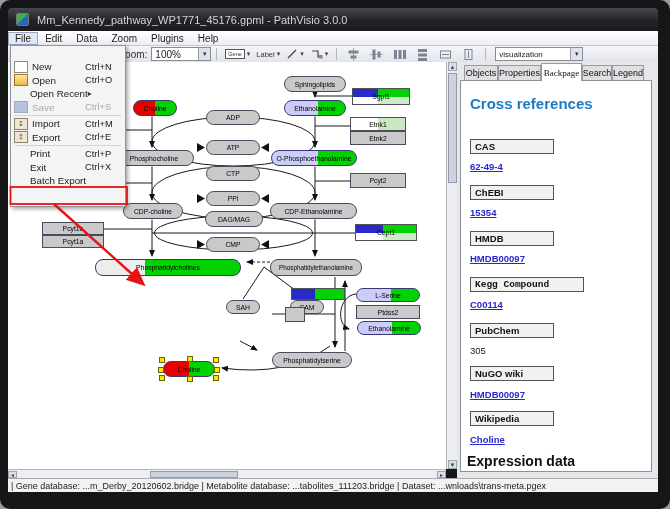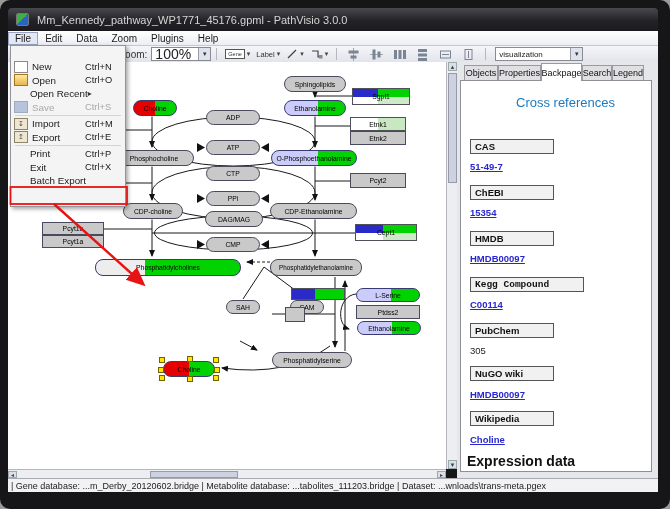--- a/index.html
+++ b/index.html
@@ -10,41 +10,41 @@
   .titlebar .appicon{width:11px;height:11px;margin-left:8px;background:linear-gradient(135deg,#3fae49 0 50%,#2a63c4 50% 100%);border-radius:2px;border:1px solid #777;}
   .titlebar .titletext{color:#d6d6d6;font-size:11px;margin-left:8px;white-space:nowrap;}
   
   .menubar{position:absolute;left:8px;top:31px;width:650px;height:14px;background:linear-gradient(#ffffff,#eceef4);border-bottom:1px solid #c6c8ce;display:flex;align-items:center;font-size:10px;color:#1c1c1c;}
   .menubar .mitem{padding:1px 7px;}
   .menubar .mitem.open{background:#e4e8f4;border:1px solid #9aa4c0;padding:0 6px;}
   
   .toolbar{position:absolute;left:8px;top:46px;width:650px;height:16px;background:linear-gradient(#f5f6f9,#e2e4eb);border-bottom:1px solid #b9bbc2;display:flex;align-items:center;font-size:9px;color:#222;}
   .tb-label{margin-left:111px;font-size:10px;color:#333;}
   .combo{display:flex;align-items:center;background:#fff;border:1px solid #8a8a94;height:12px;margin-left:4px;}
-  .combo .cval{font-size:14px;padding:0 3px;white-space:nowrap;}
+  .combo .cval{font-size:10px;padding:0 3px;white-space:nowrap;}
   .combo .carrow{width:11px;height:100%;background:#dfe3ee;border-left:1px solid #9a9aa4;font-size:7px;display:flex;align-items:center;justify-content:center;color:#333;}
   .tsep{width:1px;height:12px;background:#b6b8c0;margin:0 5px;}
   .toolbtn{display:flex;align-items:center;margin:0 3px;color:#333;}
   .toolbtn .genebox-ic{border:1px solid #555;font-size:5.5px;padding:1px 2px;background:#fff;}
   .toolbtn .lbl{font-size:7.5px;}
   .toolbtn .darr{font-size:7px;margin-left:2px;color:#444;}
   .tbi{width:15px;height:13px;margin:0 4px;display:flex;align-items:center;justify-content:center;}
   
   .canvas{position:absolute;left:8px;top:62px;width:438px;height:407px;background:#ffffff;border-right:1px solid #aaa;}
   .vscroll{position:absolute;left:446px;top:62px;width:11px;height:407px;background:#eceef2;border-left:1px solid #b5b5bd;}
   .vscroll .arr{position:absolute;left:1px;width:9px;height:9px;background:#dcdfe8;border:1px solid #9aa;font-size:6px;line-height:8px;text-align:center;color:#445;box-sizing:border-box;}
   .vscroll .thumb{position:absolute;left:1px;top:11px;width:9px;height:110px;background:#cdd2e0;border:1px solid #99a;box-sizing:border-box;}
   .hscroll{position:absolute;left:8px;top:469px;width:438px;height:9px;background:#eceef2;border-top:1px solid #b5b5bd;}
   .hscroll .arr{position:absolute;top:1px;width:9px;height:7px;background:#dcdfe8;border:1px solid #9aa;font-size:5px;line-height:6px;text-align:center;color:#445;box-sizing:border-box;}
   .hscroll .thumb{position:absolute;left:142px;top:1px;width:88px;height:7px;background:#cdd2e0;border:1px solid #99a;box-sizing:border-box;}
   .sidepanel{position:absolute;left:457px;top:62px;width:201px;height:416px;background:#e6e7eb;}
   .tab{position:absolute;top:65px;height:15px;background:#e0e0e2;border:1px solid #9a9aa0;border-bottom:none;font-size:9px;color:#111;display:flex;align-items:center;justify-content:center;box-sizing:border-box;}
   .tab.active{top:63px;height:18px;background:#ffffff;z-index:3;}
   .panelbox{position:absolute;left:460px;top:80px;width:192px;height:392px;background:#fff;border:1px solid #8f8f96;box-sizing:border-box;}
-  .crossref-heading{position:absolute;left:9px;top:14px;font-size:13px;font-weight:normal;color:#1b7ac2;margin-left:46px;}
+  .crossref-heading{position:absolute;left:9px;top:14px;font-size:15px;font-weight:bold;color:#1b7ac2;}
   .xhdr{position:absolute;left:9px;width:84px;height:15px;background:#f1f1f1;border:1px solid #555;font-size:9.5px;font-weight:bold;color:#111;padding-left:4px;display:flex;align-items:center;box-sizing:border-box;}
   .xhdr.wide{width:114px;font-family:Liberation Mono, monospace;}
   .xlink{position:absolute;left:9px;font-size:9.5px;font-weight:bold;color:#2727cf;text-decoration:underline;}
   .xplain{position:absolute;left:9px;font-size:9.5px;color:#222;}
   .footer-heading{position:absolute;left:6px;top:372px;font-size:14px;font-weight:bold;color:#111;}
   
   .statusbar{position:absolute;left:8px;top:478px;width:650px;height:14px;background:#f2f2f4;border-top:1px solid #ababb2;font-size:9px;color:#222;display:flex;align-items:center;padding-left:3px;box-sizing:border-box;white-space:nowrap;overflow:hidden;}
   
   .node{position:absolute;display:flex;align-items:center;justify-content:center;font-size:6.8px;color:#000;box-sizing:border-box;z-index:3;white-space:nowrap;}
   .pill{border-radius:8px;border:1px solid #3a3a72;}
@@ -335,29 +335,29 @@
   </div>
   <div class="hscroll">
     <span class="arr" style="left:0;">◄</span>
     <span class="thumb"></span>
     <span class="arr" style="right:0;">►</span>
   </div>
 
   <div class="sidepanel"></div>
   <span class="tab" style="left:464px;width:34px;">Objects</span>
   <span class="tab" style="left:498px;width:43px;">Properties</span>
-  <span class="tab active" style="left:541px;width:41px;">Backpage</span>
+  <span class="tab active" style="left:541px;width:41px;font-family:Liberation Serif, serif;">Backpage</span>
   <span class="tab" style="left:582px;width:30px;">Search</span>
   <span class="tab" style="left:612px;width:32px;">Legend</span>
 
   <div class="panelbox">
     <span class="crossref-heading">Cross references</span>
 
     <span class="xhdr" style="top:58px;">CAS</span>
-    <span class="xlink" style="top:80px;">51-49-7</span>
+    <span class="xlink" style="top:80px;">62-49-4</span>
 
     <span class="xhdr" style="top:104px;">ChEBI</span>
     <span class="xlink" style="top:126px;">15354</span>
 
     <span class="xhdr" style="top:150px;">HMDB</span>
     <span class="xlink" style="top:172px;">HMDB00097</span>
 
     <span class="xhdr wide" style="top:196px;">Kegg Compound</span>
     <span class="xlink" style="top:218px;">C00114</span>
 

